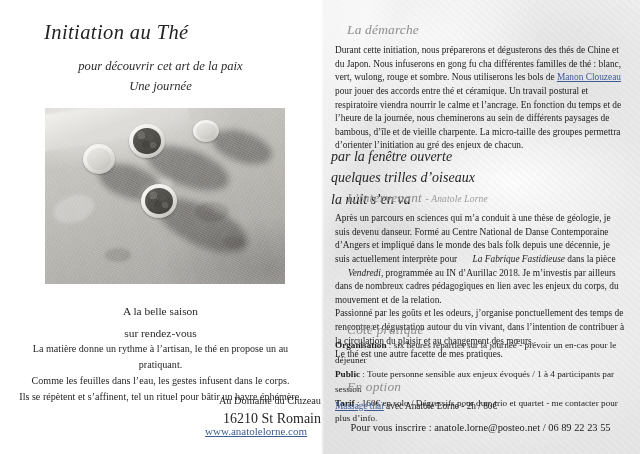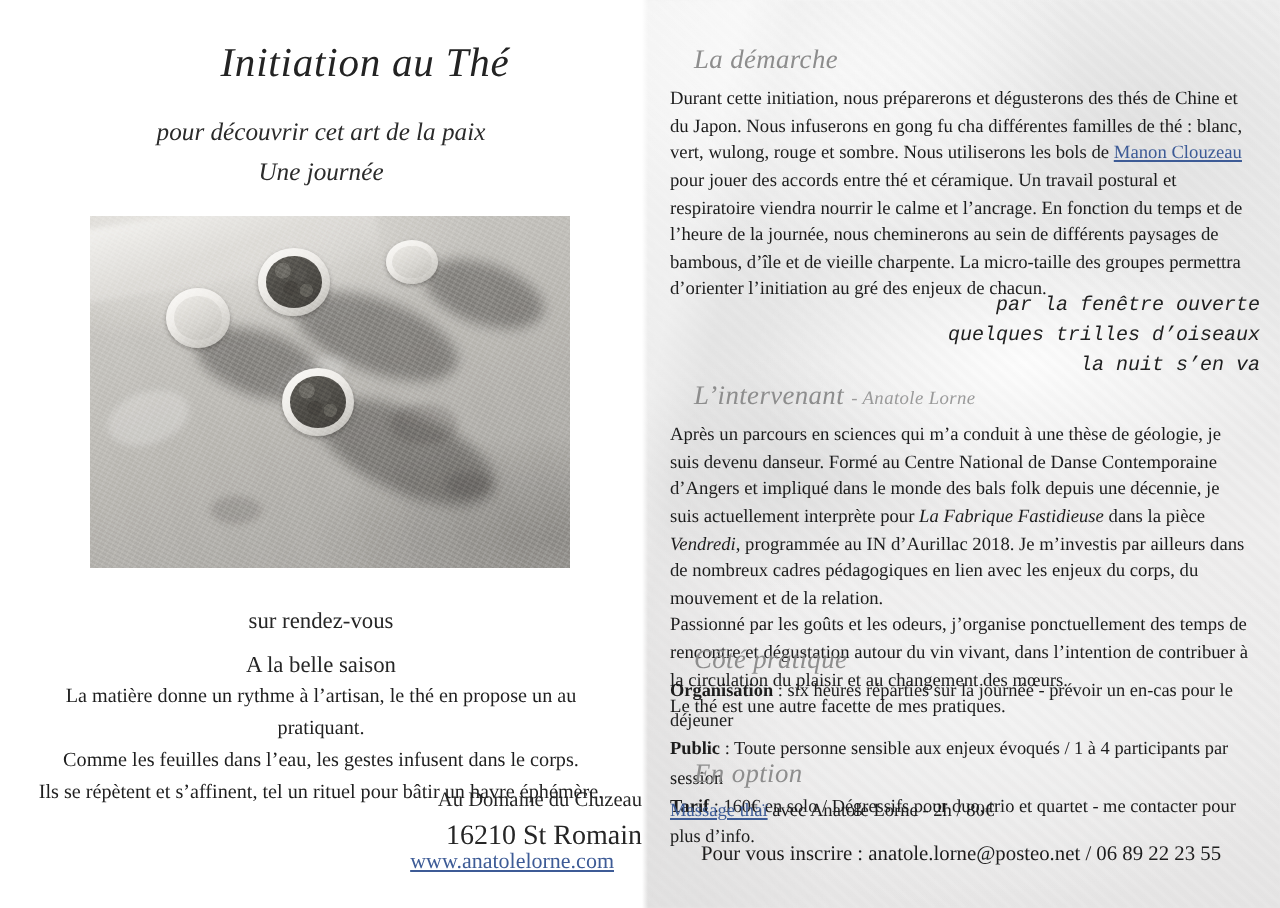--- a/index.html
+++ b/index.html
@@ -13,21 +13,21 @@
   .page{position:relative;width:640px;height:454px;display:flex;}
 
   
   .left{
     position:relative;
     width:321px;height:454px;
     background:#ffffff;
     flex:0 0 321px;
   }
   .title{
-    text-align:center;
+    text-align:left;
     font-family:"Liberation Serif", serif;
     font-style:italic;
     font-size:20.5px;
     color:#232323;
     letter-spacing:.4px;
     margin-top:21px;
     margin-left:44px;
   }
   .subtitle{
     text-align:center;
@@ -159,24 +159,24 @@
   h2.sec .who{
     font-size:9.4px;color:#9a9a9a;font-style:italic;
   }
   p.body{
     margin:0;padding:0 4px 0 4px;
     font-size:9.35px;line-height:1.46;
     color:#1c1c1c;text-align:left;
   }
   .lnk{color:#3d5b96;text-decoration:underline;}
   .haiku{
-    text-align:right;font-style:italic;
-    font-size:10px;line-height:1.52;color:#1f1f1f;font-family:Liberation Mono, monospace;
-  }
-  .it{font-style:italic;}
+    text-align:left;font-style:italic;
+    font-size:14px;line-height:1.52;color:#1f1f1f;
+  }
+  .it{font-style:italic;margin-left:13px;}
   .bd{font-weight:bold;}
   .prat{font-size:9.2px;line-height:1.58;color:#1c1c1c;padding:0 4px;}
   .opt{font-size:9.3px;color:#1c1c1c;padding:0 4px;}
   .inscrire{
     font-size:10.4px;color:#1c1c1c;text-align:center;padding-top:2px;
   }
 
   
   .pos{position:absolute;left:10px;right:10px;}
 </style>
@@ -221,22 +221,22 @@
         </div>
         <div class="bowl leaves" style="left:96px;top:76px;width:36px;height:34px;">
           <div class="inner"></div>
         </div>
 
         <div class="grain"></div>
       </div>
     </div>
 
     <div class="belle">
+      <div>A la belle saison</div>
       <div>sur rendez-vous</div>
-      <div>A la belle saison</div>
     </div>
 
     <div class="matiere">
       <div>La matière donne un rythme à l’artisan, le thé en propose un au pratiquant.</div>
       <div>Comme les feuilles dans l’eau, les gestes infusent dans le corps.</div>
       <div>Ils se répètent et s’affinent, tel un rituel pour bâtir un havre éphémère.</div>
     </div>
 
     <div class="domaine">
       <div class="l1">Au Domaine du Cluzeau</div>

